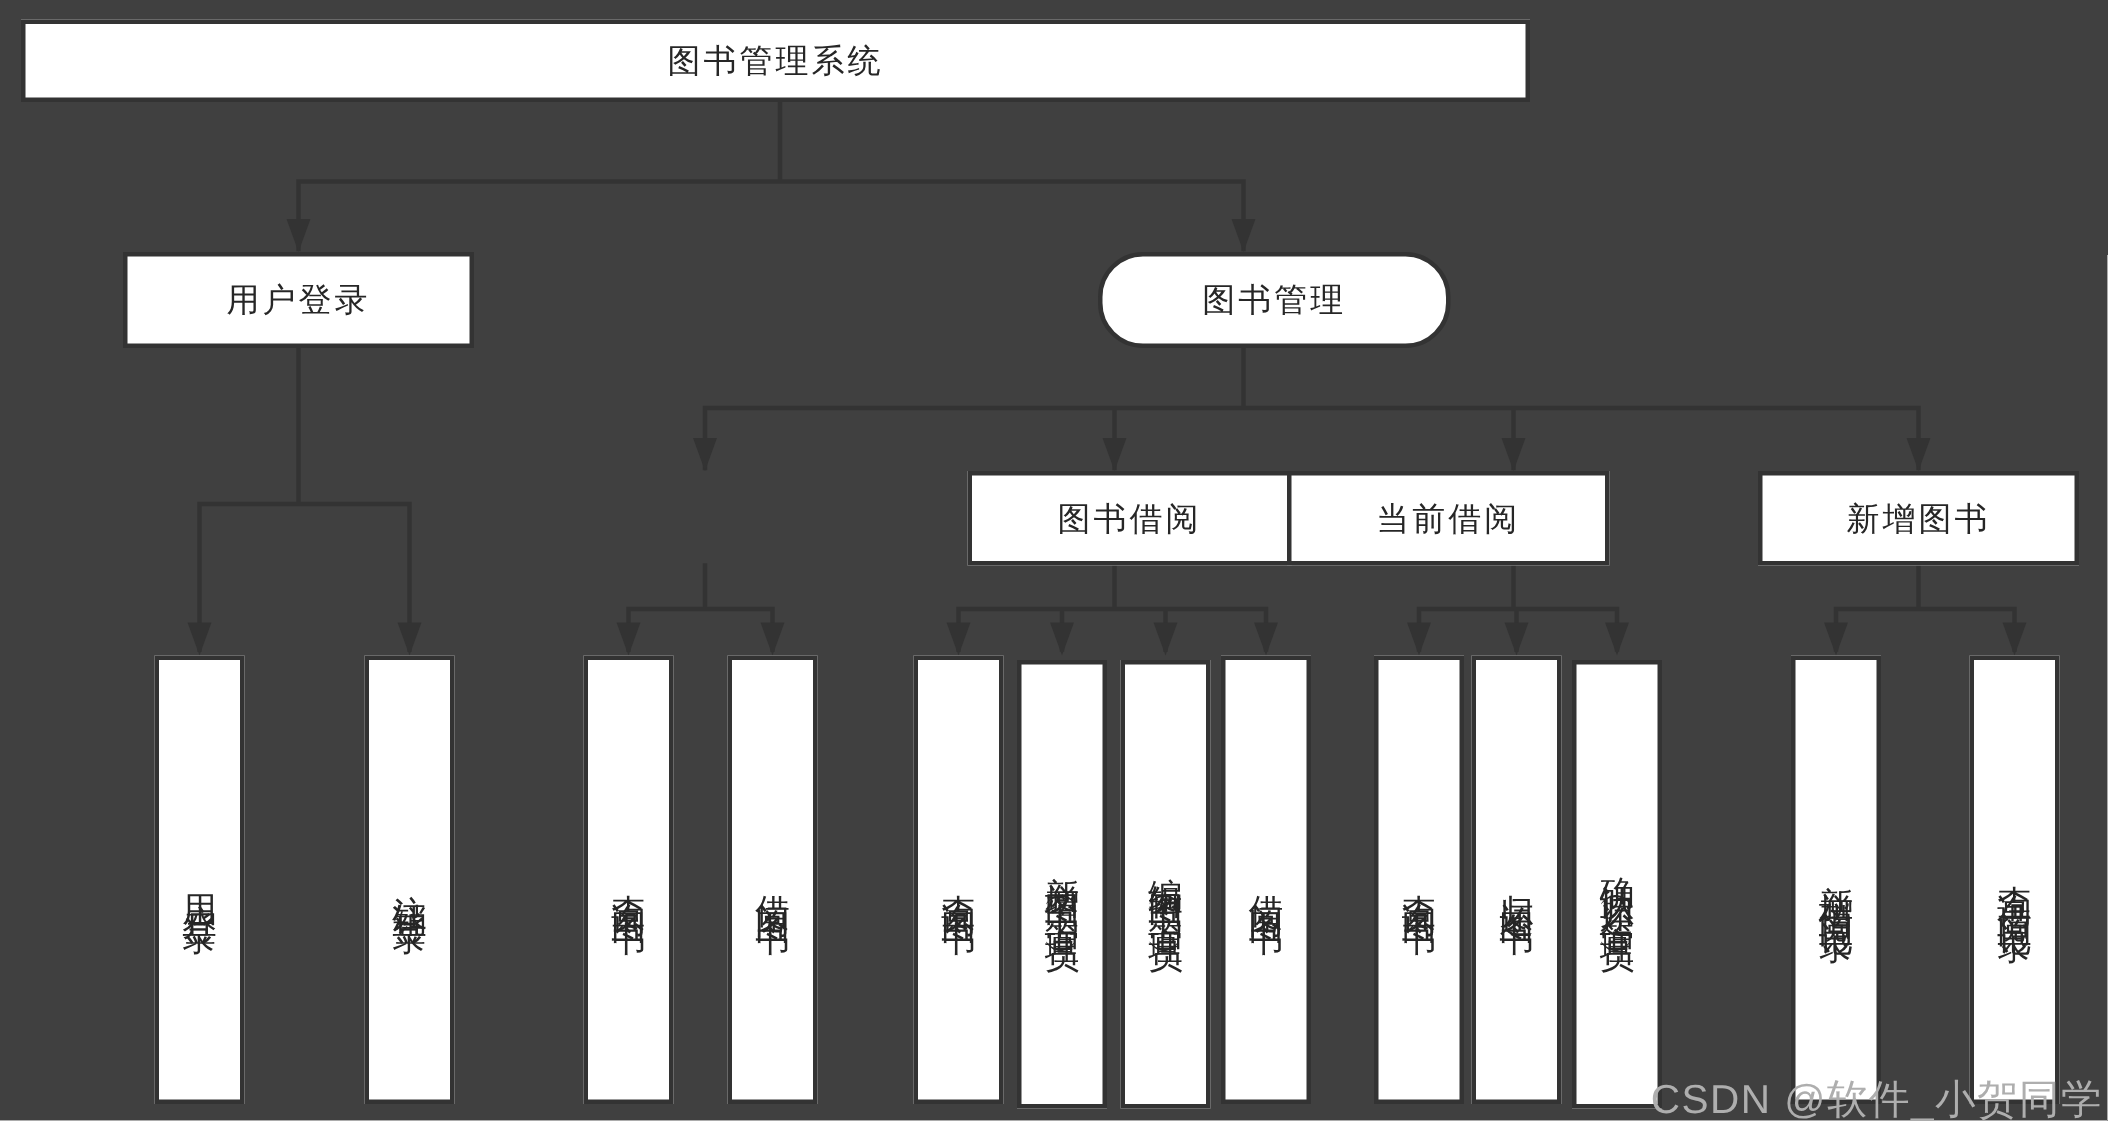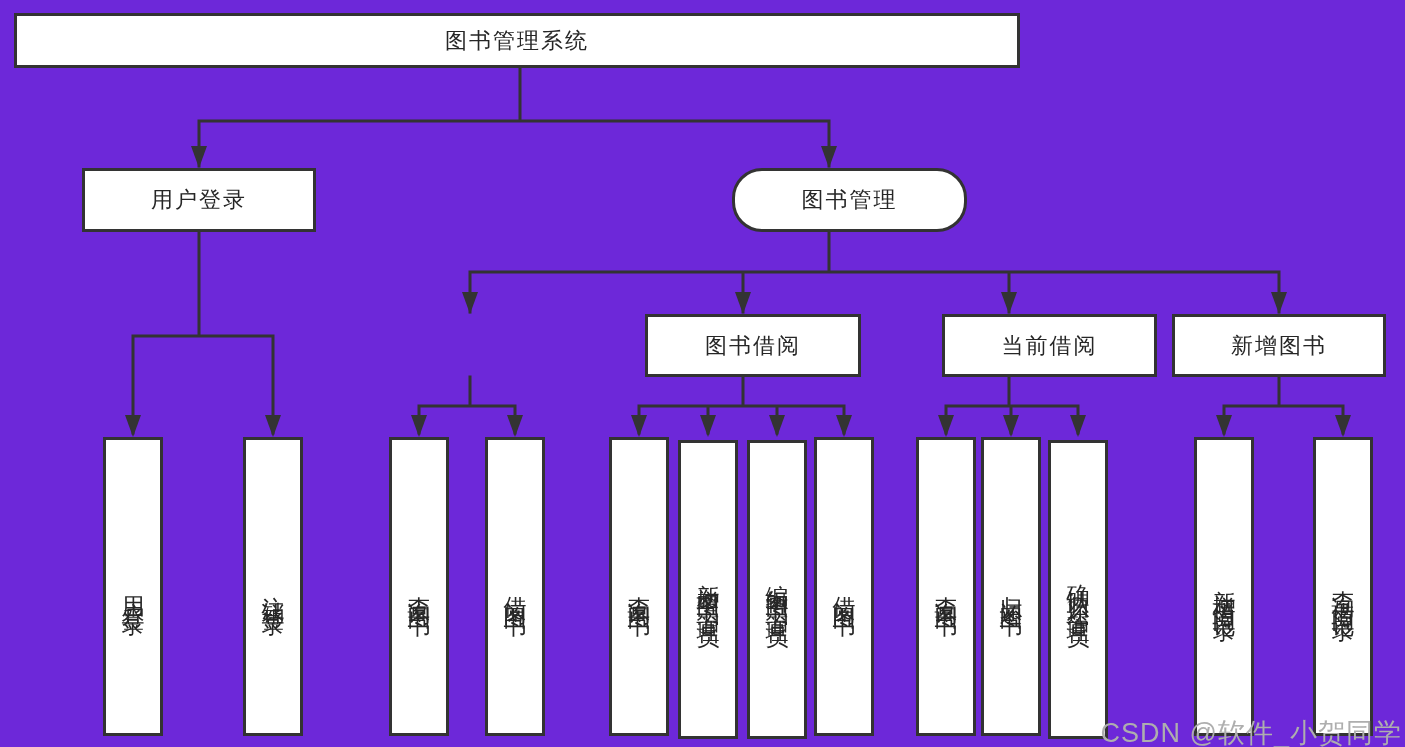--- a/index.html
+++ b/index.html
@@ -5,21 +5,21 @@
   html, body {
     margin: 0;
     padding: 0;
     background: #ffffff;
     font-family: "Liberation Sans", "DejaVu Sans", sans-serif;
   }
   #canvas {
     position: relative;
     width: 1405px;
     height: 747px;
-    background: #6d28d9;
+    background: #404040;
     overflow: hidden;
   }
   #connectors {
     position: absolute;
     left: 0; top: 0;
     width: 1405px;
     height: 747px;
     z-index: 0;
   }
   .node {
@@ -100,21 +100,21 @@
       <polygon points="1335,415 1351,415 1343,437"></polygon>
     </g>
   </svg>
 
   <div class="node" style="left:14px; top:13px; width:1006px; height:55px;">图书管理系统</div>
 
   <div class="node" style="left:82px; top:168px; width:234px; height:64px;">用户登录</div>
   <div class="node" style="left:732px; top:168px; width:235px; height:64px;border-radius:30px;">图书管理</div>
 
   <div class="node" style="left:645px; top:314px; width:216px; height:63px;">图书借阅</div>
-  <div class="node" style="left:942px; top:314px; width:215px; height:63px;">当前借阅</div>
+  <div class="node" style="left:858px; top:314px; width:215px; height:63px;">当前借阅</div>
   <div class="node" style="left:1172px; top:314px; width:214px; height:63px;">新增图书</div>
 
   <div class="node leaf" style="left:103px; top:437px; width:60px; height:299px;">用户登录</div>
   <div class="node leaf" style="left:243px; top:437px; width:60px; height:299px;">注销登录</div>
 
   <div class="node leaf" style="left:389px; top:437px; width:60px; height:299px;">查询图书</div>
   <div class="node leaf" style="left:485px; top:437px; width:60px; height:299px;">借阅图书</div>
 
   <div class="node leaf" style="left:609px; top:437px; width:60px; height:299px;">查询图书</div>
   <div class="node leaf" style="left:678px; top:440px; width:60px; height:299px;">新增图书（管理员）</div>

